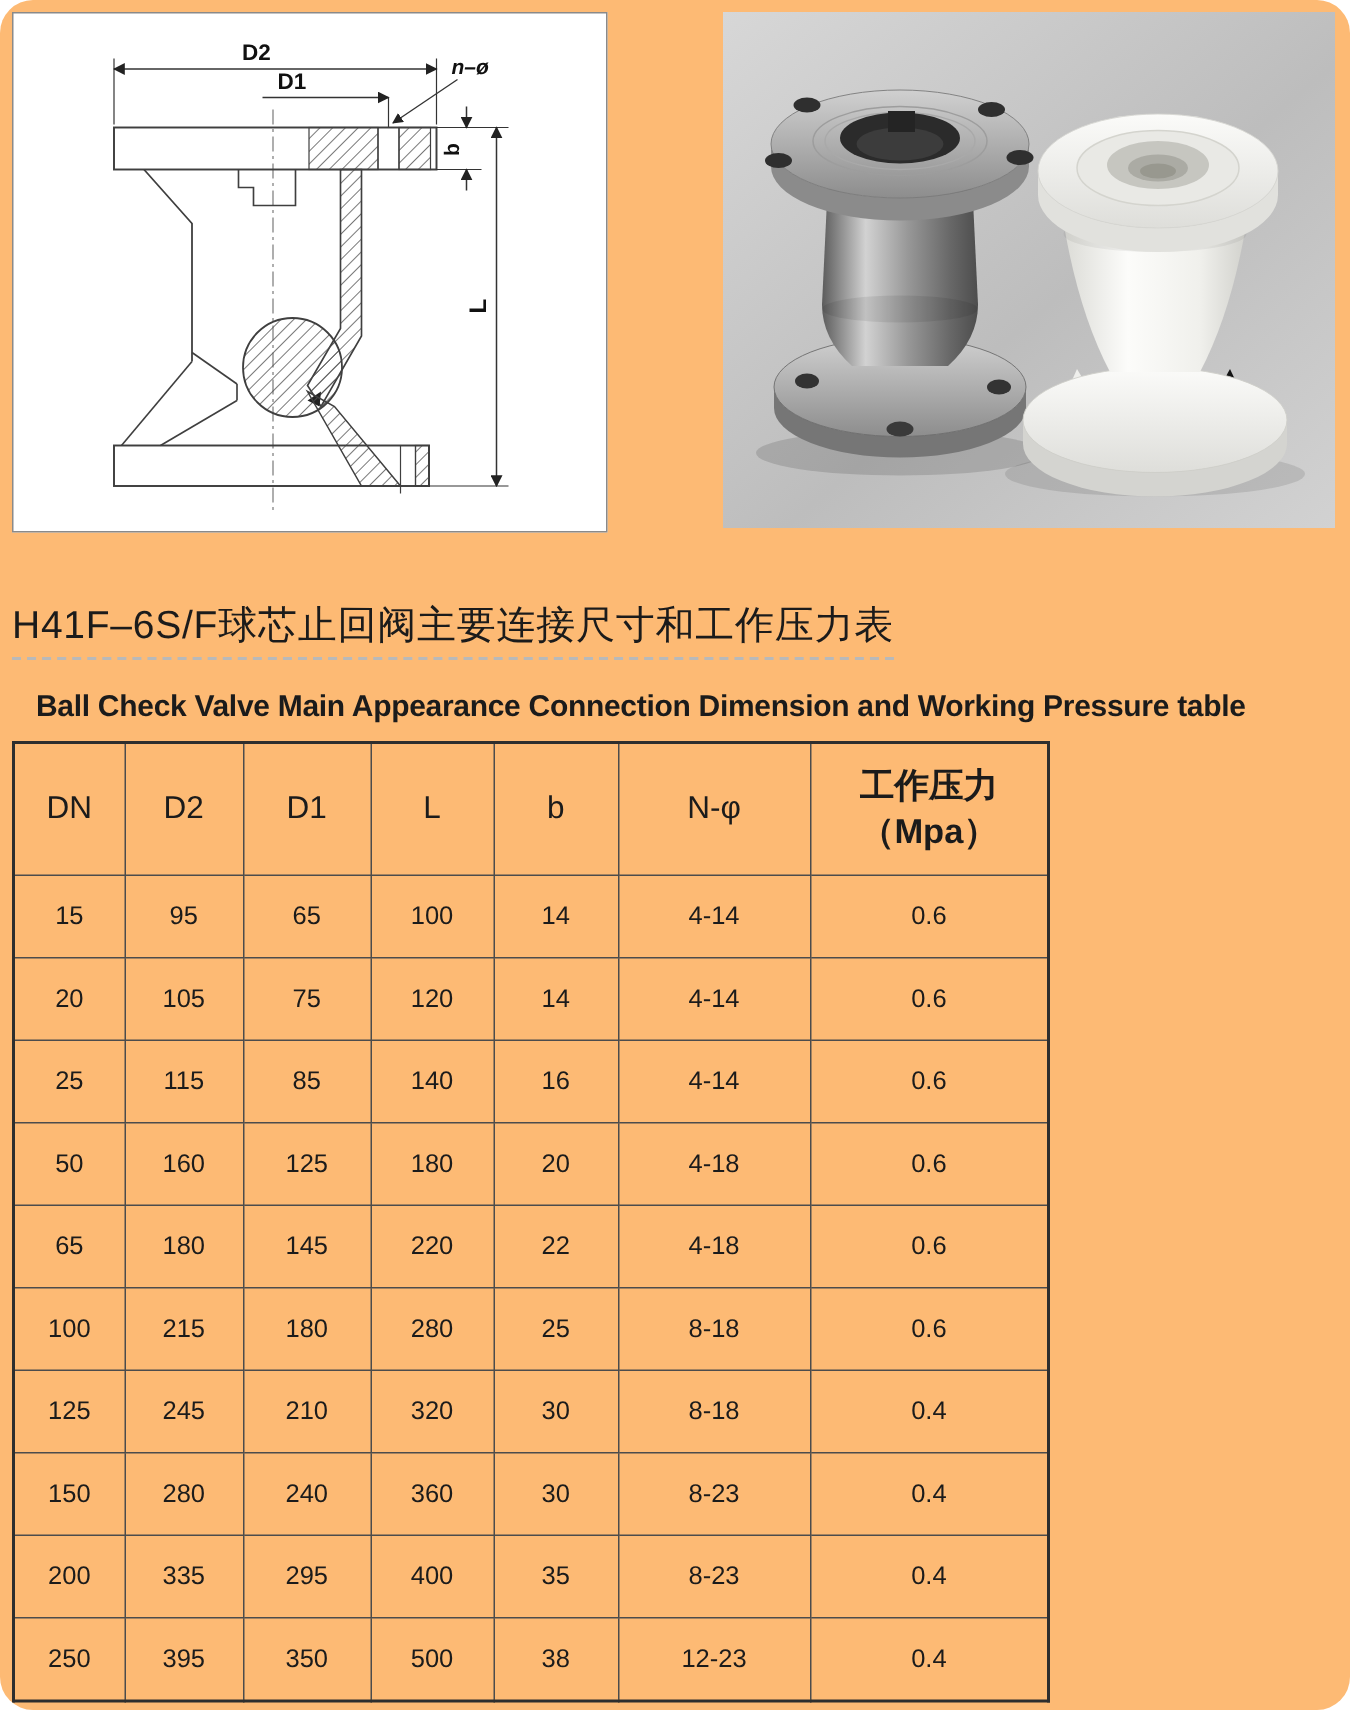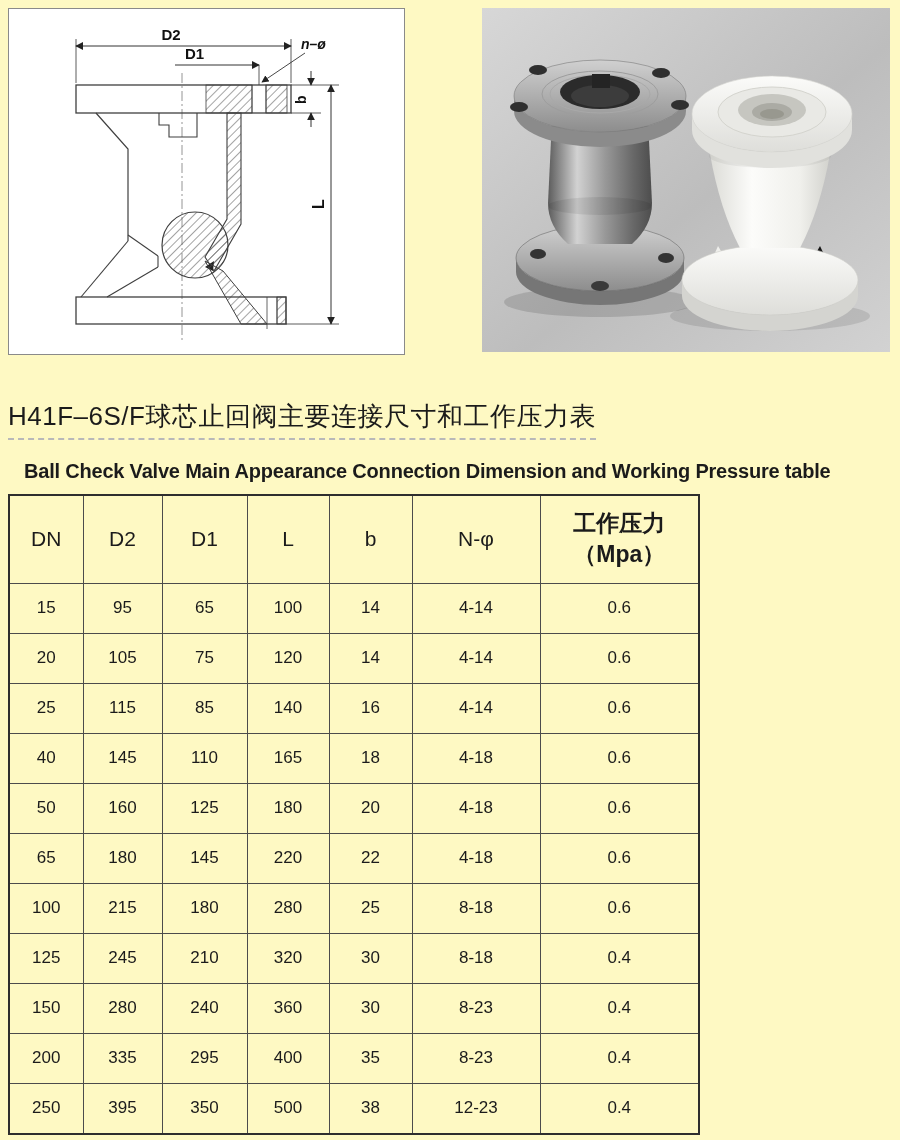--- a/index.html
+++ b/index.html
@@ -1,17 +1,17 @@
 <!DOCTYPE html>
 <html><head>
 <meta charset="utf-8">
 <style>
   html,body{margin:0;padding:0;background:#fff;}
-  .page{position:relative;width:900px;height:1140px;background:#fef9c3;overflow:hidden;
-        font-family:"Liberation Sans",sans-serif;color:#1b1b1b;}
+  .page{position:relative;width:900px;height:1140px;background:#fdba74;overflow:hidden;
+        font-family:"Liberation Sans",sans-serif;color:#1b1b1b;border-radius:22px;}
   .drawing-box{position:absolute;left:8px;top:8px;width:397px;height:347px;
         border:1px solid #8a8a8a;background:#fff;box-sizing:border-box;}
   .photo-box{position:absolute;left:482px;top:8px;width:408px;height:344px;}
   .title-zh{position:absolute;left:8px;top:399px;margin:0;font-size:26px;font-weight:400;
         letter-spacing:.5px;white-space:nowrap;}
   .dash-sep{position:absolute;left:8px;top:438px;width:588px;height:0;
         border-top:2px dashed #b9b9b9;}
   .title-en{position:absolute;left:8px;top:444px;margin:16px;font-size:20px;font-weight:700;
         letter-spacing:-0.2px;white-space:nowrap;}
   table.dim{position:absolute;left:8px;top:494px;width:690px;height:641px;
@@ -215,29 +215,20 @@
         <tr>
           <td>25</td>
           <td>115</td>
           <td>85</td>
           <td>140</td>
           <td>16</td>
           <td>4-14</td>
           <td>0.6</td>
         </tr>
         <tr>
-          <td>40</td>
-          <td>145</td>
-          <td>110</td>
-          <td>165</td>
-          <td>18</td>
-          <td>4-18</td>
-          <td>0.6</td>
-        </tr>
-        <tr>
           <td>50</td>
           <td>160</td>
           <td>125</td>
           <td>180</td>
           <td>20</td>
           <td>4-18</td>
           <td>0.6</td>
         </tr>
         <tr>
           <td>65</td>

